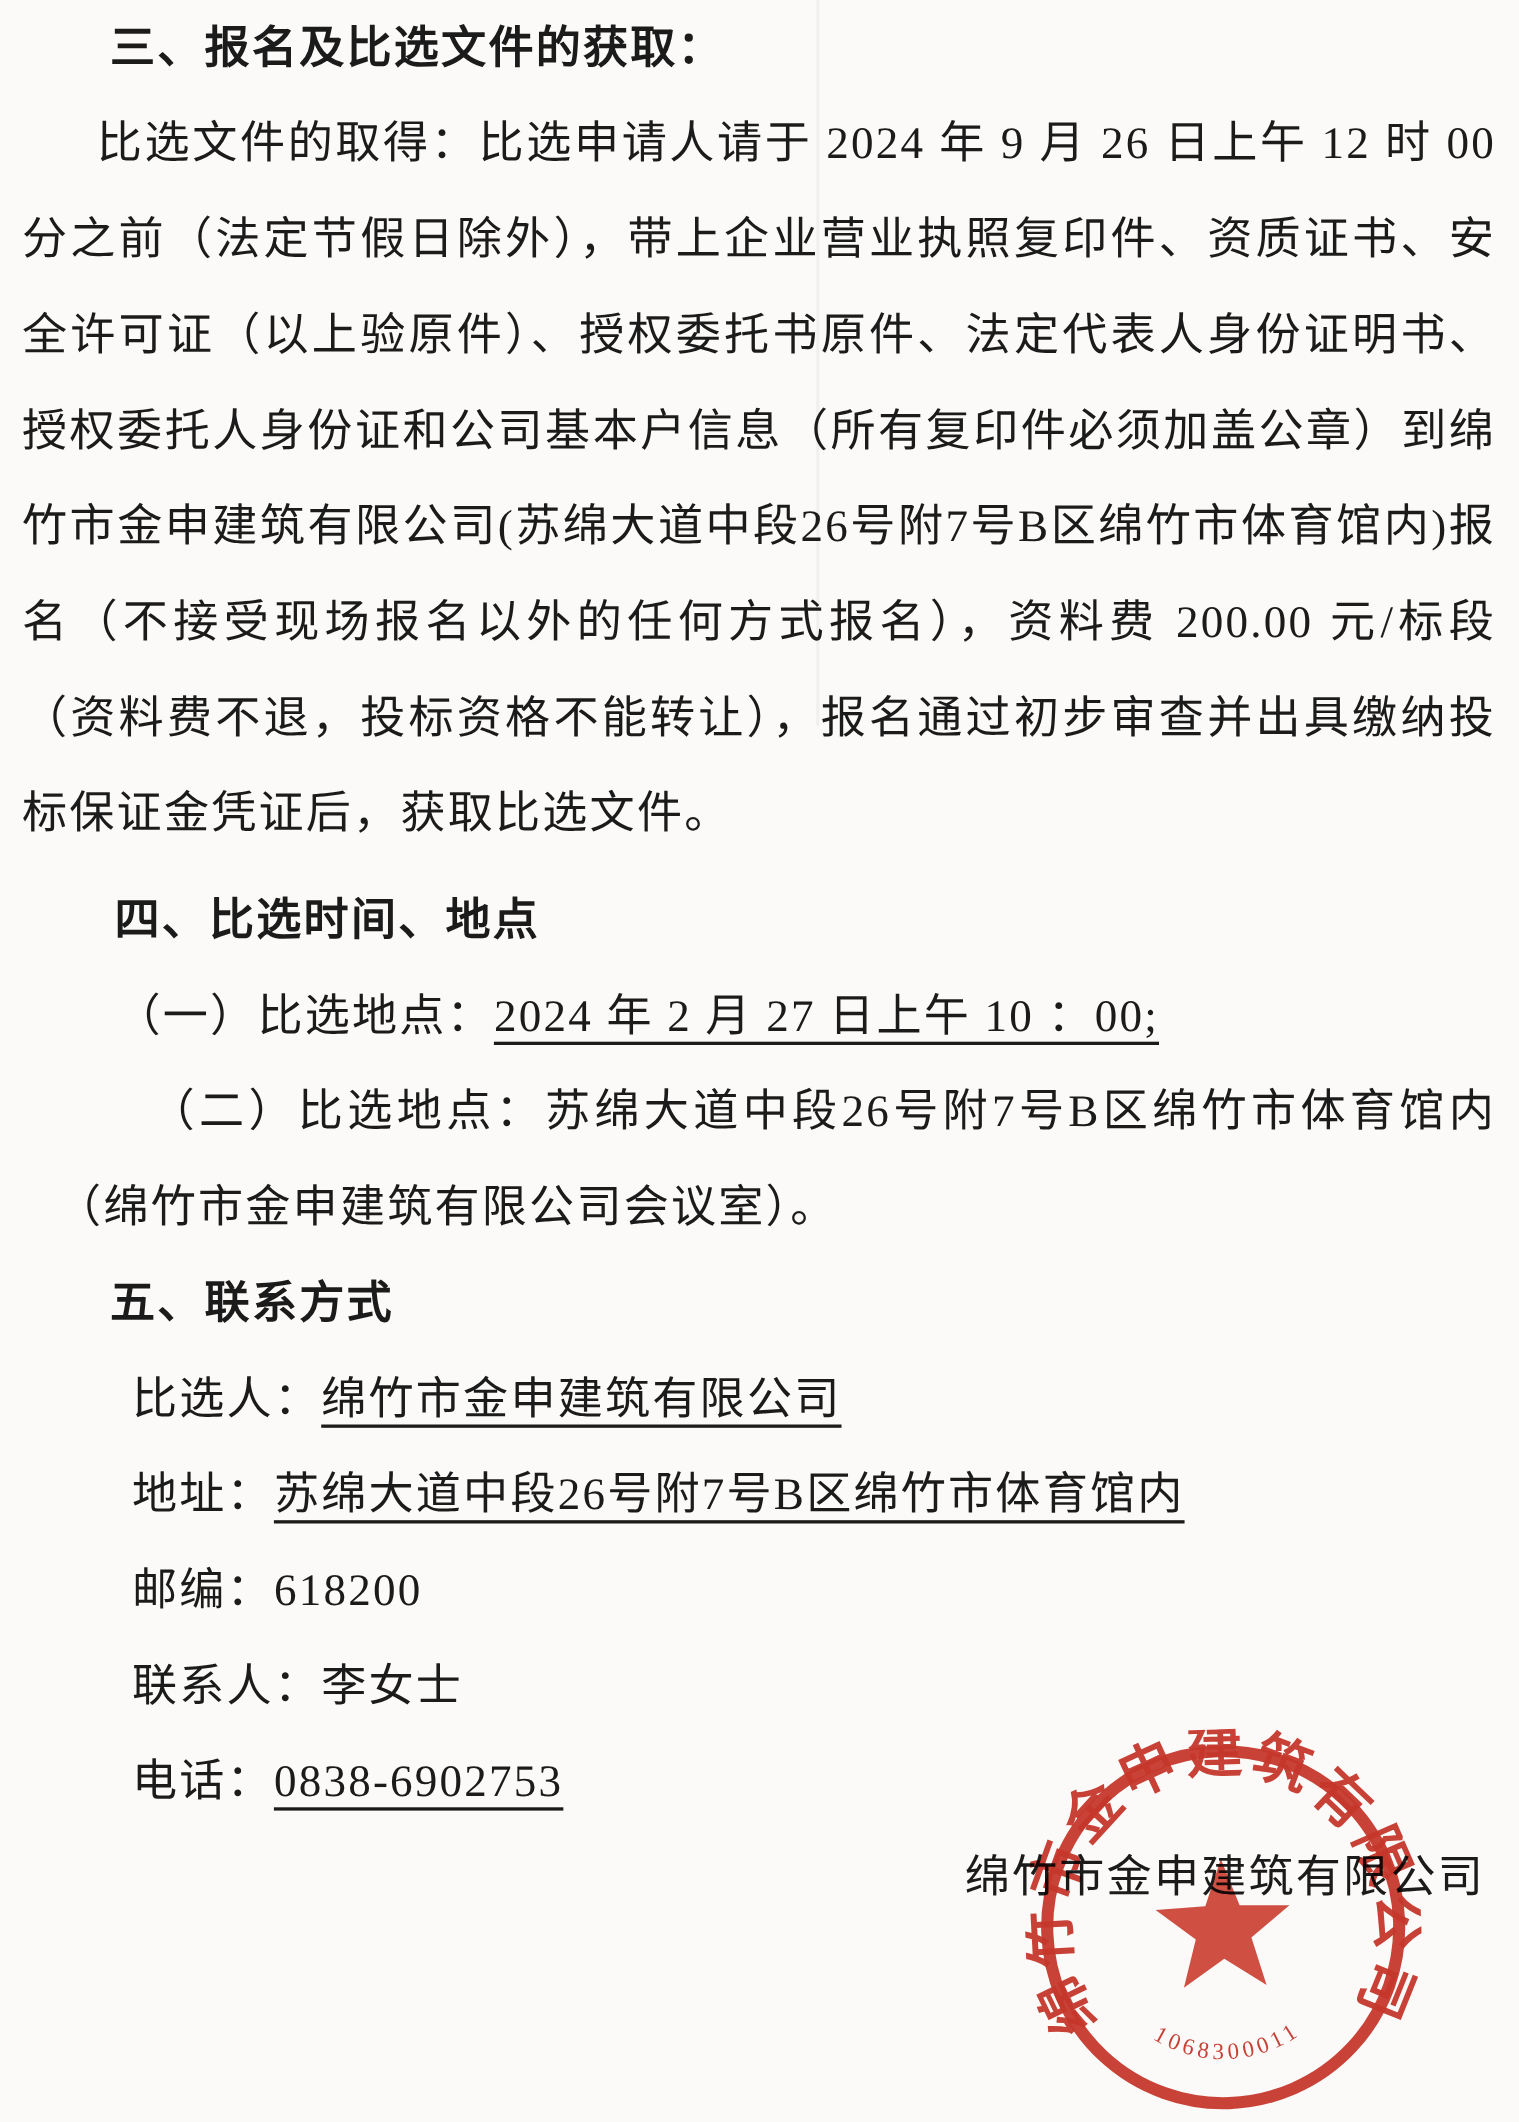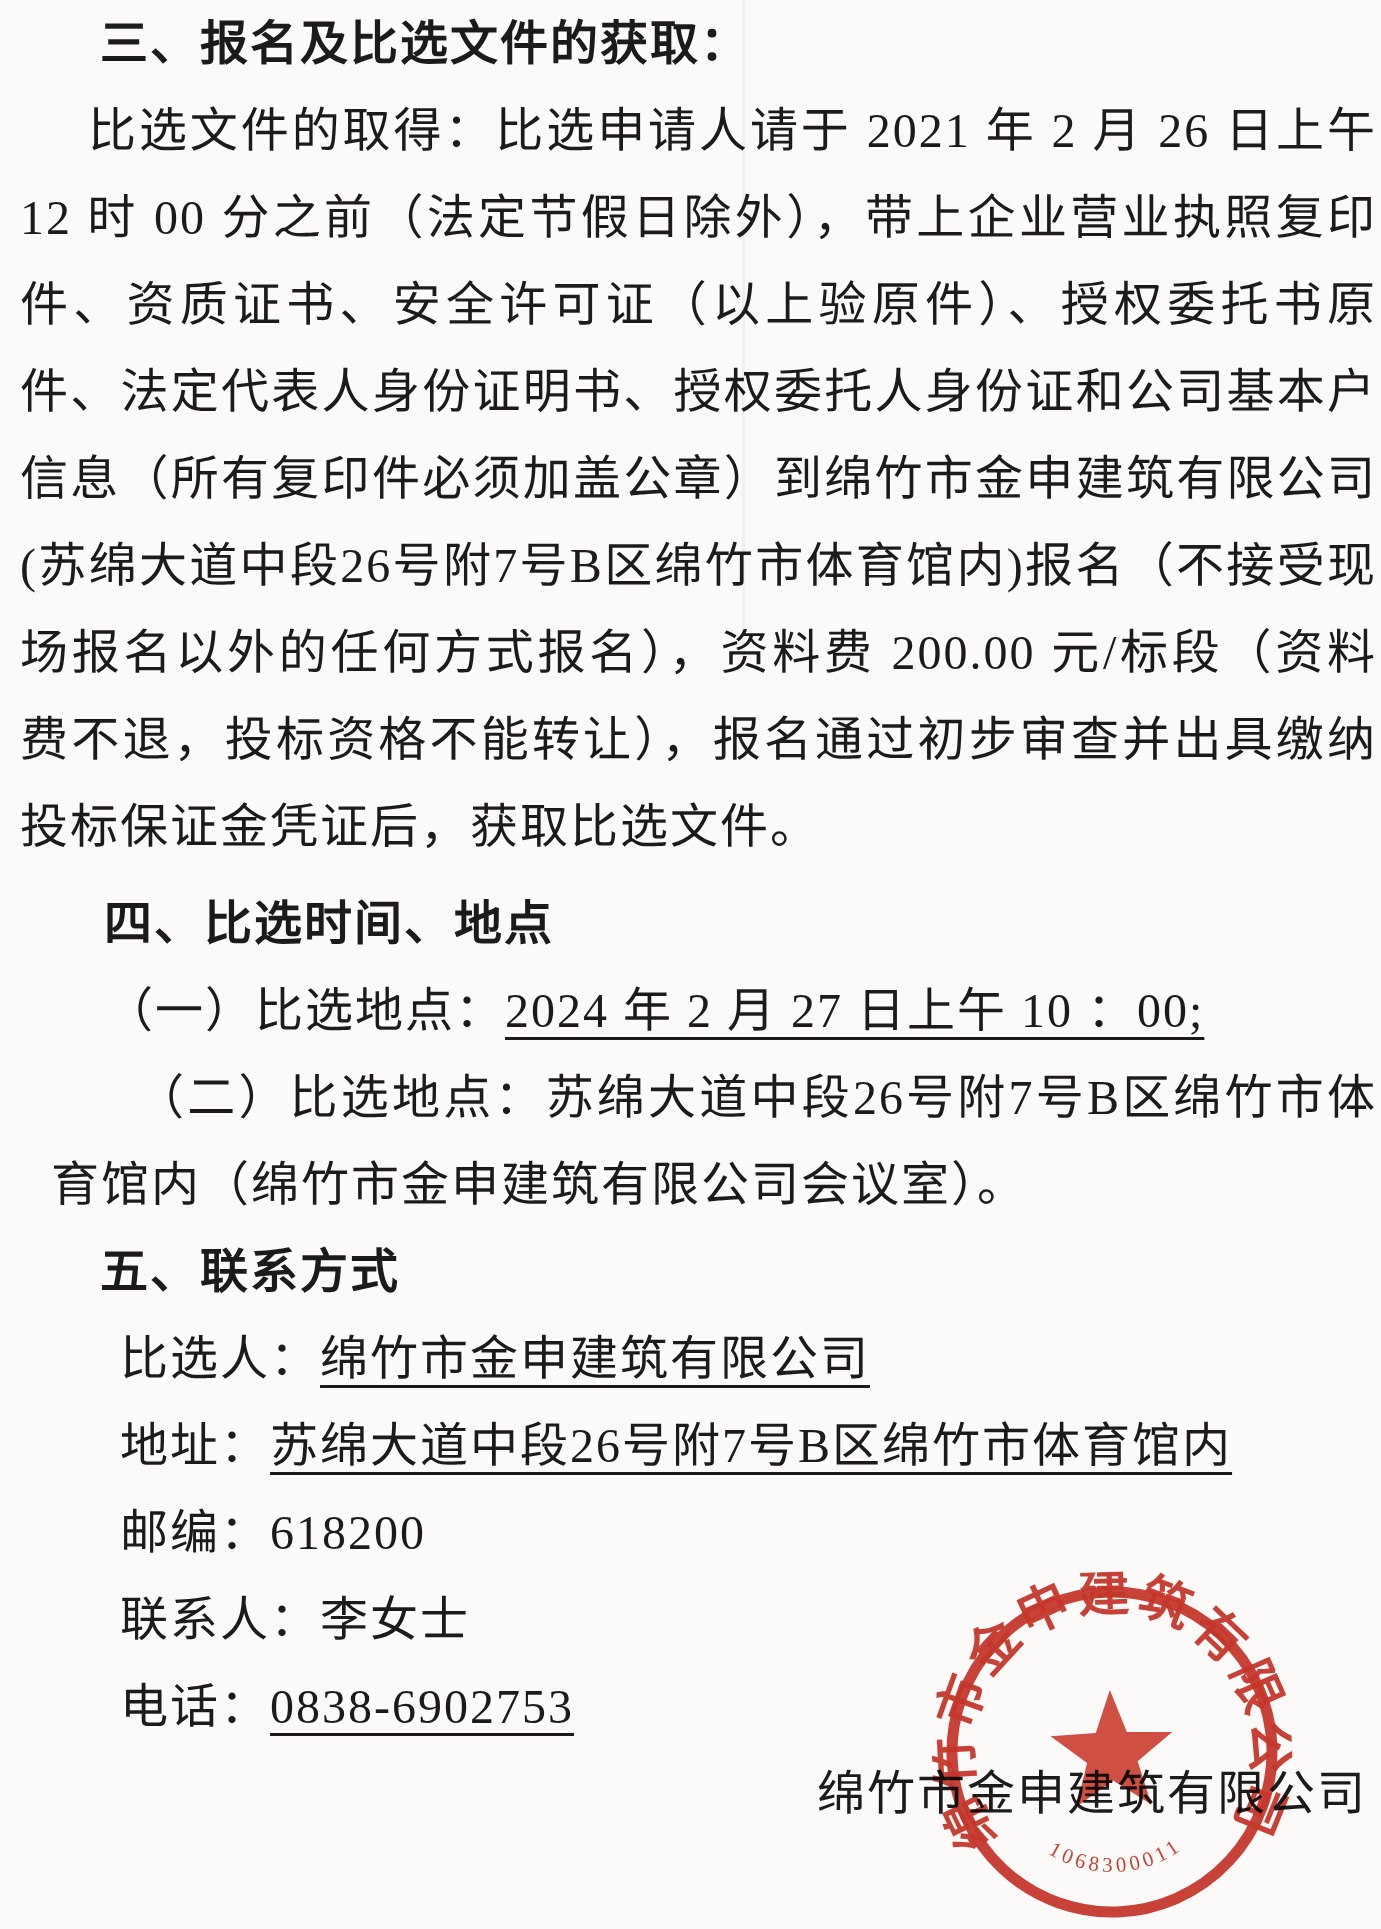--- a/index.html
+++ b/index.html
@@ -6,22 +6,22 @@
   body{
     width:1381px;height:1929px;
     background:#fbfaf8;
     font-family:"Liberation Serif","DejaVu Serif",serif;
     color:#1b1b1b;
     overflow:hidden;
     position:relative;
   }
   .doc{
     position:absolute;inset:0;
-    padding:0 4px 0 20px;
-    font-size:48px;
+    padding:0 21px 0 20px;
+    font-size:41px;
     line-height:87px;
     letter-spacing:2px;
   }
   .heading{font-weight:bold;}
   .h3{margin:0 0 0 80px;}
   .h4{margin:10px 0 0 84px;}
   .h5{margin:0 0 0 80px;}
   p{margin:0;}
   .para{
     text-align:justify;
@@ -63,21 +63,21 @@
 </style>
 </head>
 <body>
 
 <div class="crease"></div>
 
 <div class="doc">
 
   <p class="heading h3">三、报名及比选文件的获取：</p>
 
-  <p class="para">比选文件的取得：比选申请人请于 2021 年 2 月 26 日上午 12 时 00 分之前（法定节假日除外），带上企业营业执照复印件、资质证书、安全许可证（以上验原件）、授权委托书原件、法定代表人身份证明书、授权委托人身份证和公司基本户信息（所有复印件必须加盖公章）到绵竹市金申建筑有限公司(苏绵大道中段26号附7号B区绵竹市体育馆内)报名（不接受现场报名以外的任何方式报名），资料费 200.00 元/标段（资料费不退，投标资格不能转让），报名通过初步审查并出具缴纳投标保证金凭证后，获取比选文件。</p>
+  <p class="para">比选文件的取得：比选申请人请于 2024 年 9 月 26 日上午 12 时 00 分之前（法定节假日除外），带上企业营业执照复印件、资质证书、安全许可证（以上验原件）、授权委托书原件、法定代表人身份证明书、授权委托人身份证和公司基本户信息（所有复印件必须加盖公章）到绵竹市金申建筑有限公司(苏绵大道中段26号附7号B区绵竹市体育馆内)报名（不接受现场报名以外的任何方式报名），资料费 200.00 元/标段（资料费不退，投标资格不能转让），报名通过初步审查并出具缴纳投标保证金凭证后，获取比选文件。</p>
 
   <p class="heading h4">四、比选时间、地点</p>
 
   <p class="item"><span>（一）比选地点：</span><span class="u">2024 年 2 月 27 日上午 10 ：00;</span></p>
 
   <p class="item-wrap">（二）比选地点：苏绵大道中段26号附7号B区绵竹市体育馆内（绵竹市金申建筑有限公司会议室）。</p>
 
   <p class="heading h5">五、联系方式</p>
 
   <p class="contact-row"><span>比选人：</span><span class="u">绵竹市金申建筑有限公司</span></p>

